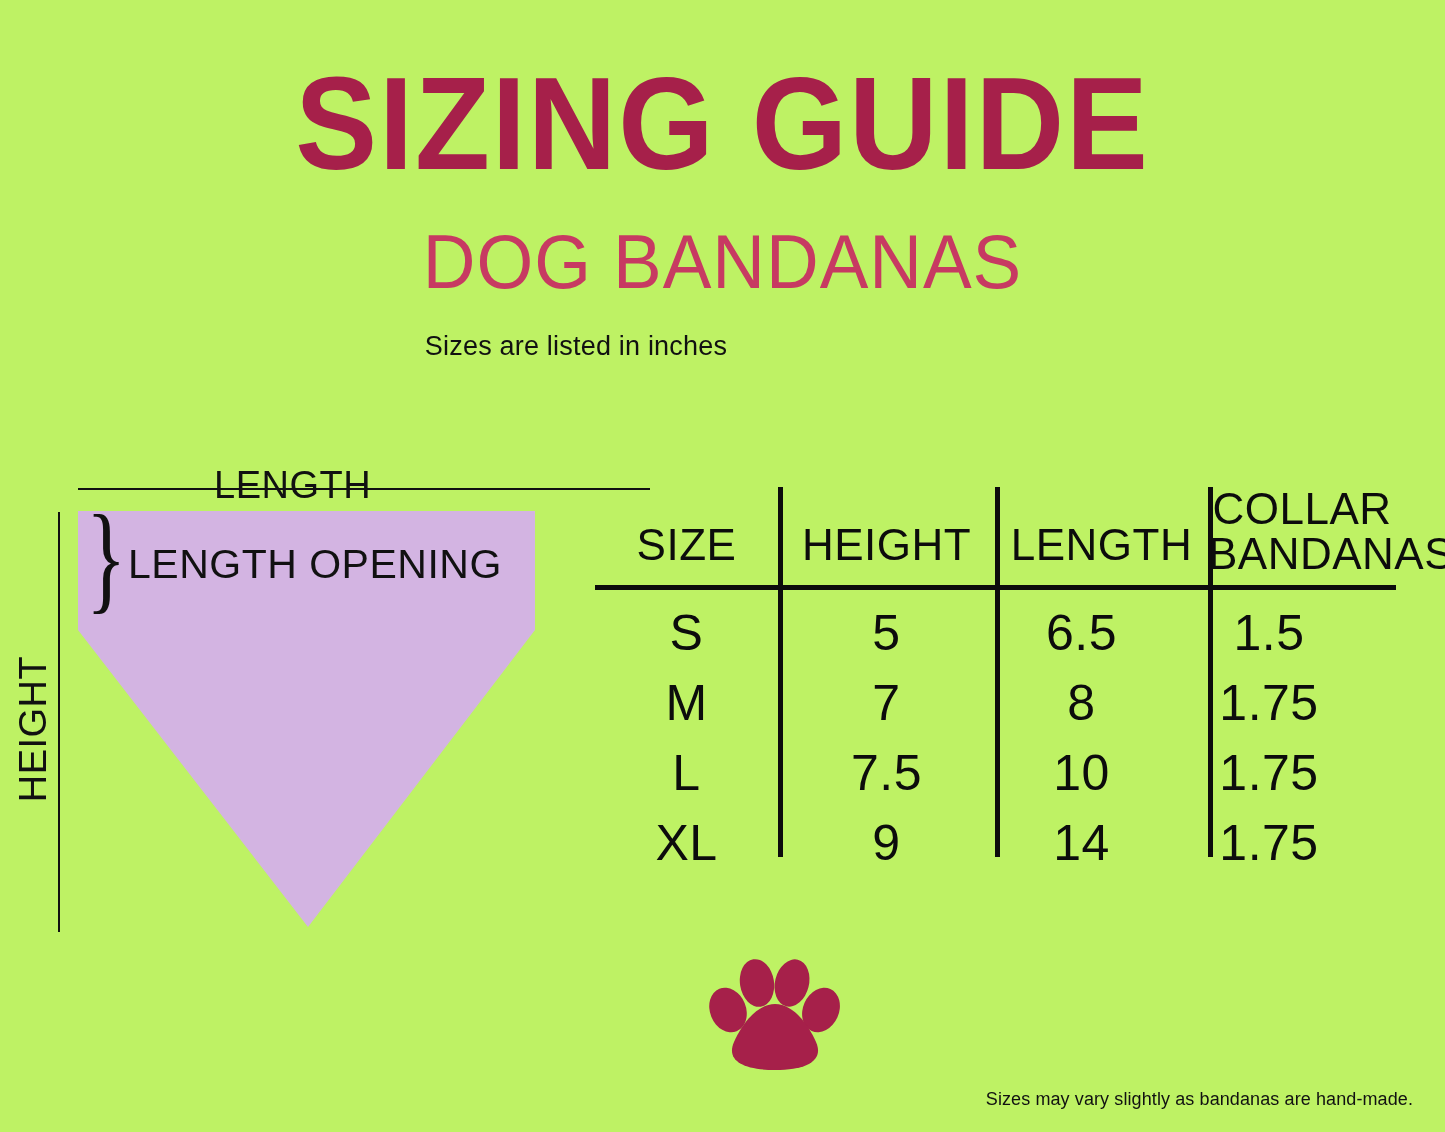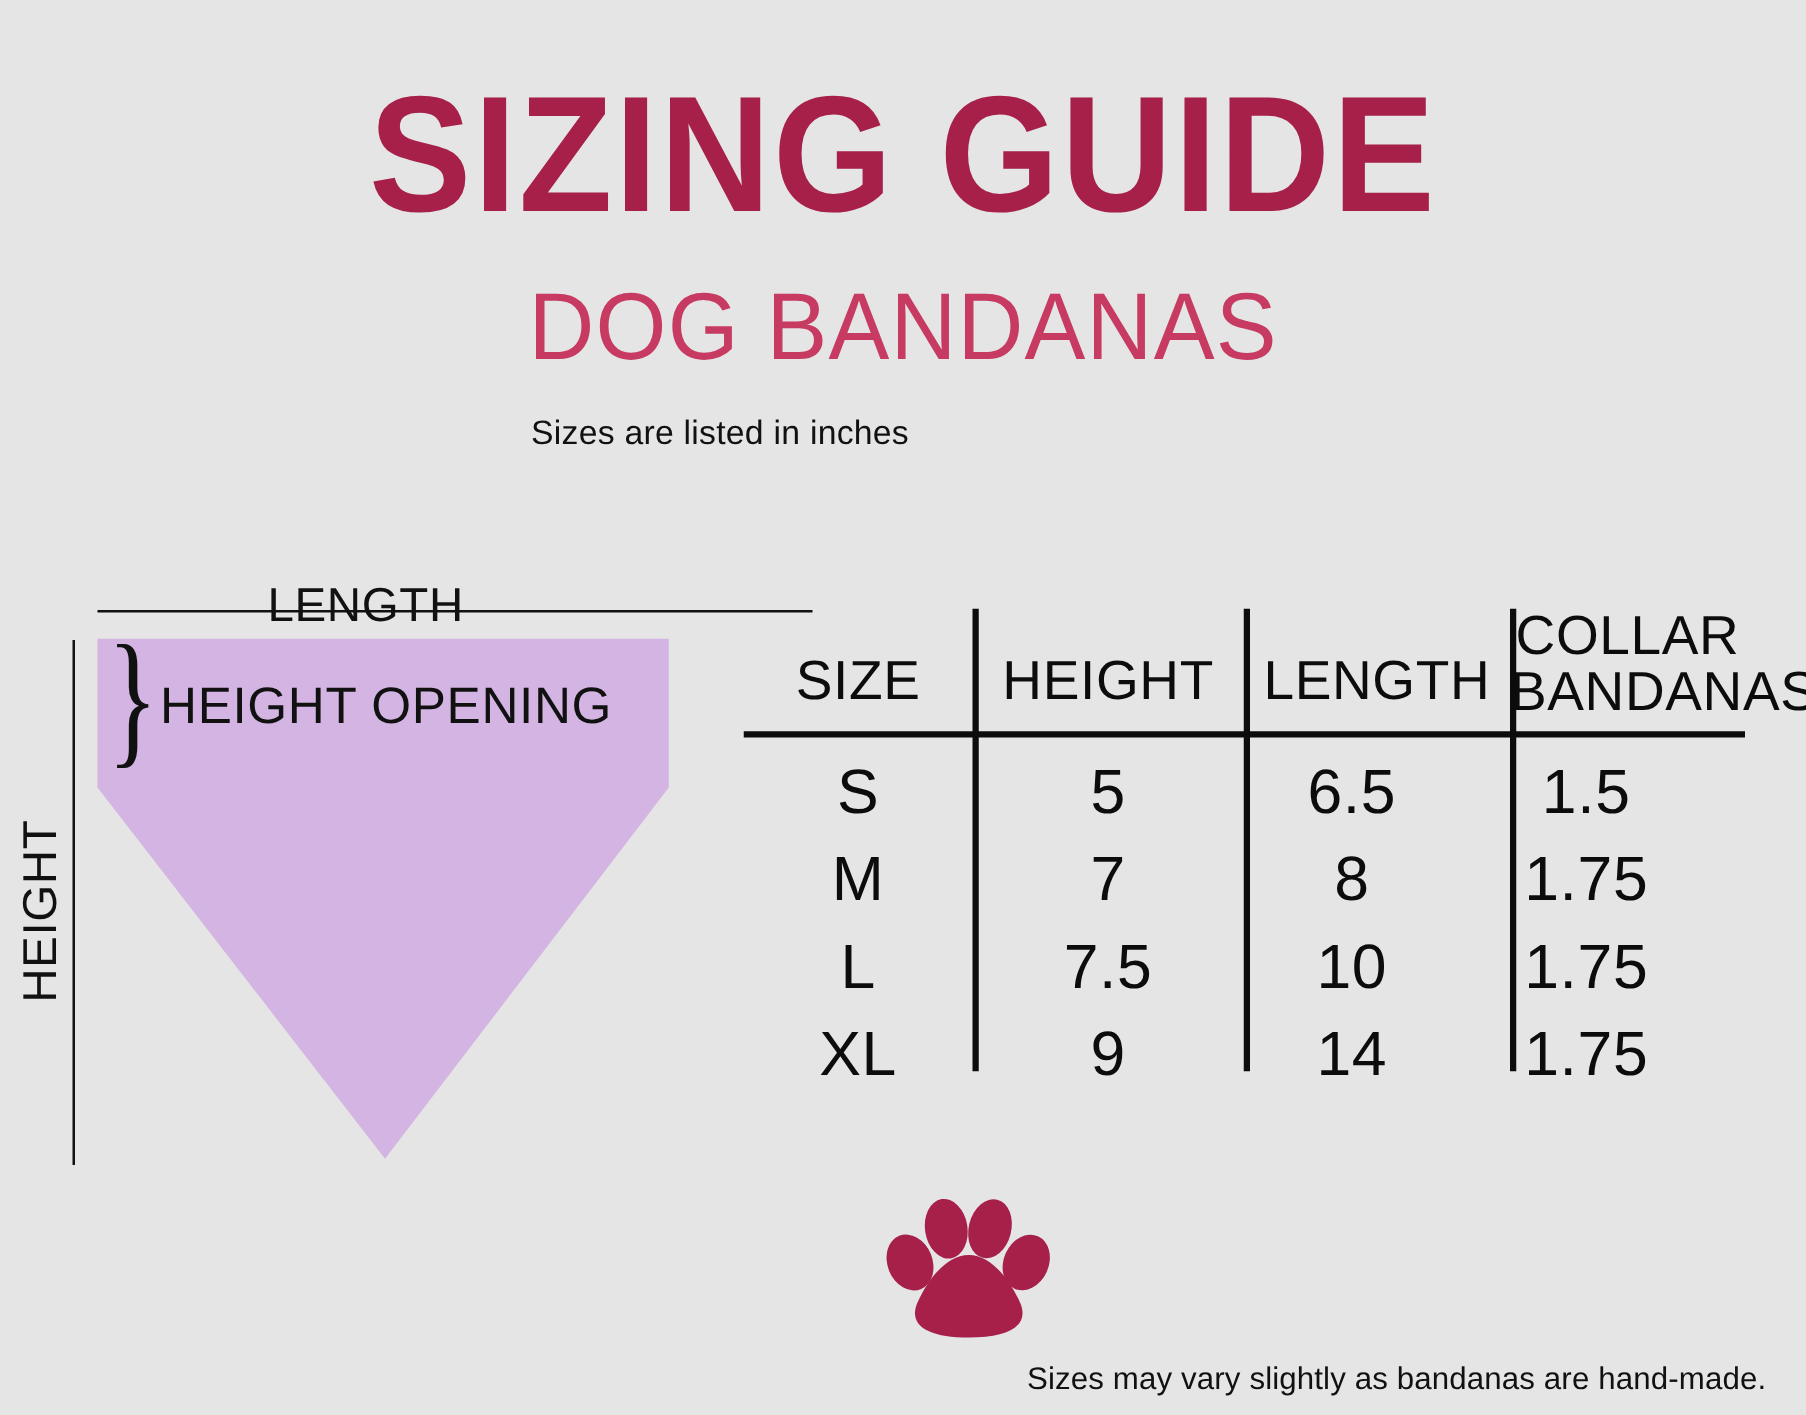--- a/index.html
+++ b/index.html
@@ -230,52 +230,52 @@
     top: 952px;
     width: 150px;
     height: 120px;
   }
 
   
   .footer-note {
     position: absolute;
     right: 32px;
     top: 1089px;
-    font-size: 25px;
+    font-size: 18px;
     font-weight: 400;
     color: #111111;
     letter-spacing: 0.1px;
     white-space: nowrap;
   }
 </style>
 </head>
 <body>
 
-<div id="page" style="background: #e5e5e5;">
+<div id="page" style="background: #bef264;">
 
   <div class="title" style="color: rgb(166, 32, 74);">SIZING GUIDE</div>
 
   <div class="subtitle" style="color: rgb(199, 58, 98);">DOG BANDANAS</div>
 
   <div class="units-note">Sizes are listed in inches</div>
 
   <div class="diagram">
 
     <div class="length-rule"></div>
     <div class="length-label">LENGTH</div>
 
     <div class="height-rule"></div>
     <div class="height-label">HEIGHT</div>
 
     <svg class="bandana-svg" viewBox="0 0 600 520">
       <polygon id="bandana-poly" points="78,71 535,71 535,190 308,487 78,190" fill="#D3B4E2"></polygon>
     </svg>
 
     <div class="collar-brace">}</div>
-    <div class="collar-label">HEIGHT OPENING</div>
+    <div class="collar-label">LENGTH OPENING</div>
   </div>
 
   <div class="table">
 
     <div class="t-rule"></div>
     <div class="t-div d1"></div>
     <div class="t-div d2"></div>
     <div class="t-div d3"></div>
 
     <div class="th c0">SIZE</div>

